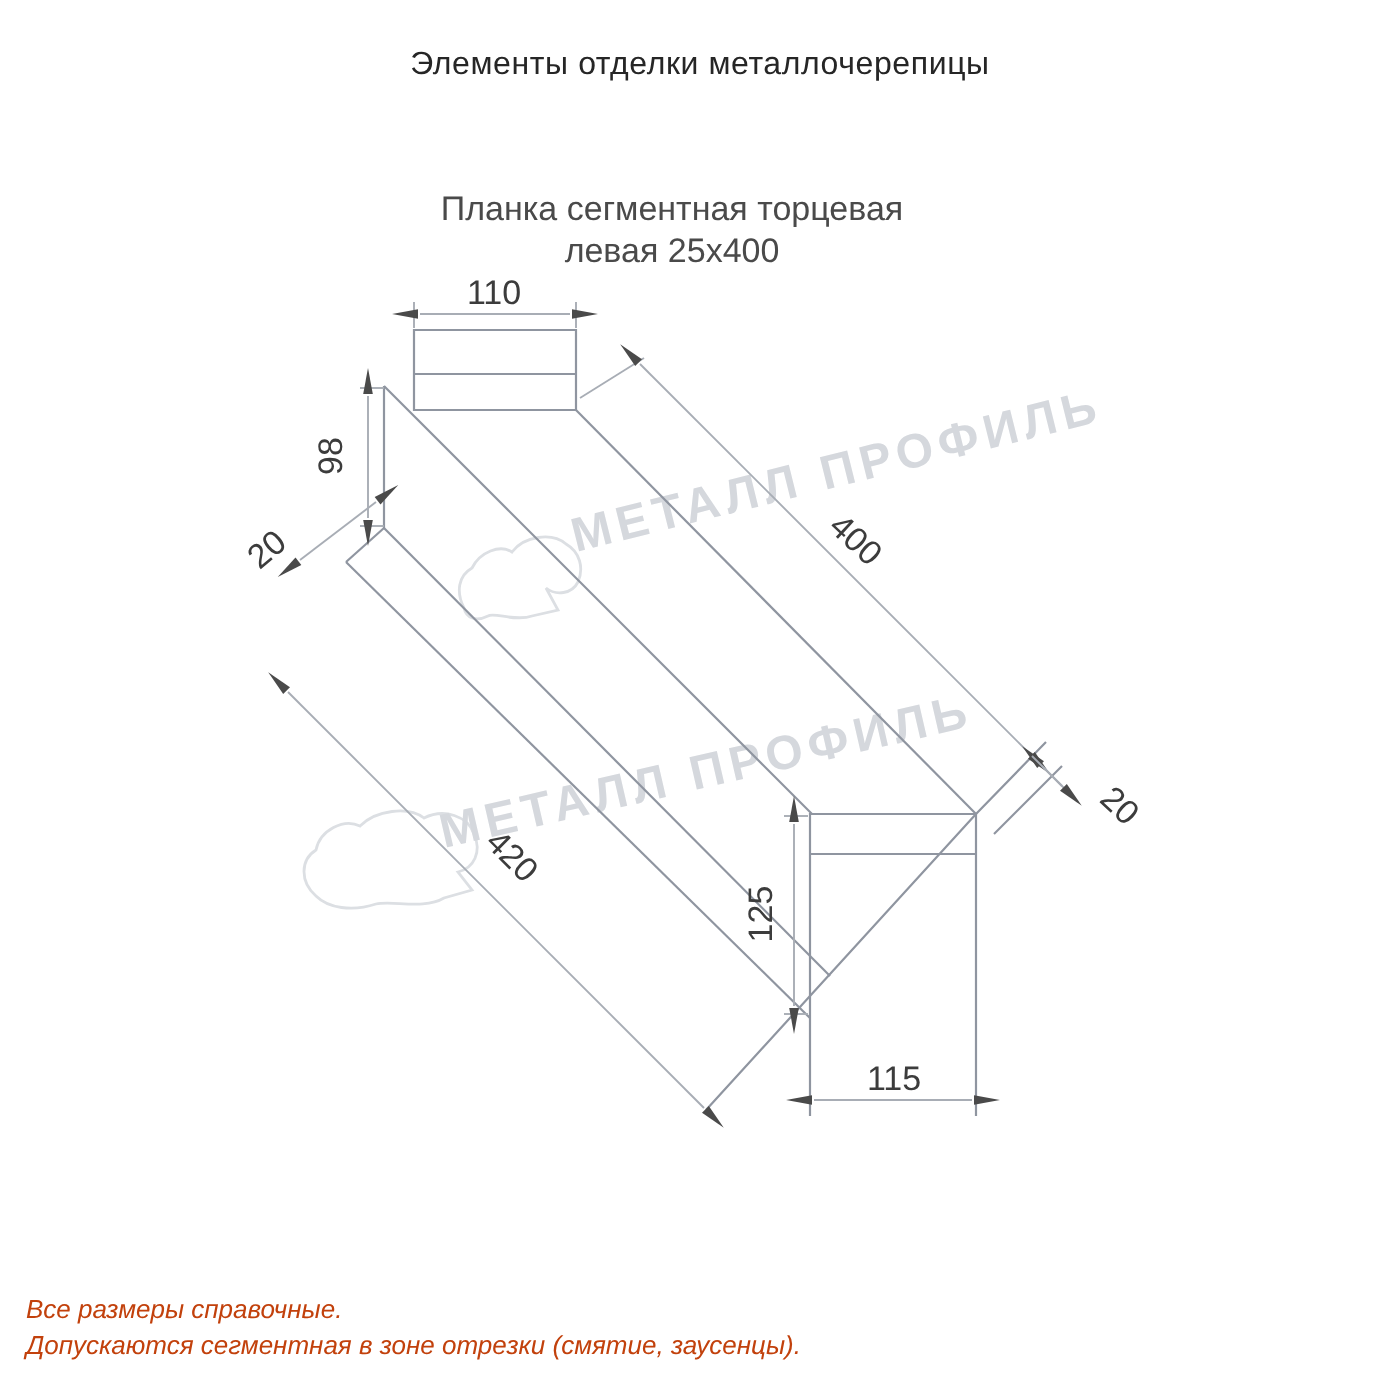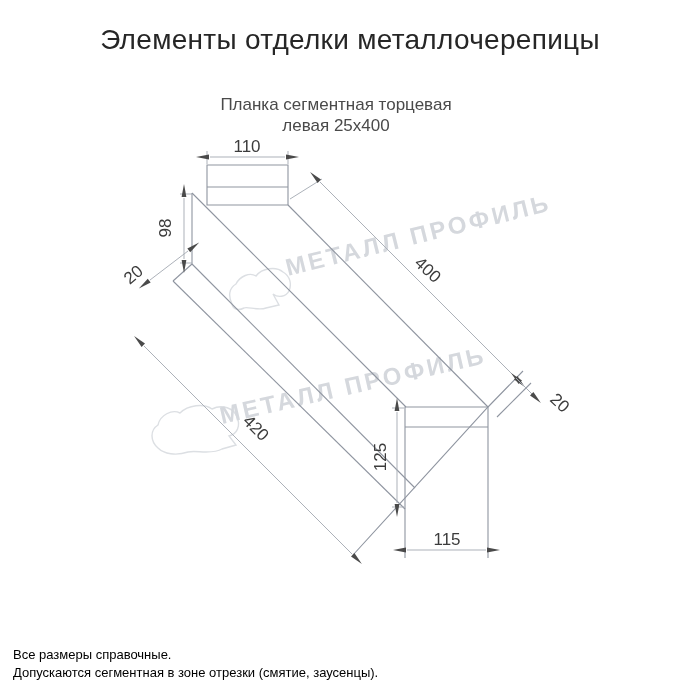--- a/index.html
+++ b/index.html
@@ -1,22 +1,22 @@
 <!DOCTYPE html>
 <html><head>
 <meta charset="utf-8">
 <style>
   html,body{margin:0;padding:0;background:#ffffff;}
   .page{position:relative;width:700px;height:700px;background:#fff;overflow:hidden;
         font-family:"Liberation Sans", sans-serif;}
   .title{position:absolute;top:24px;left:0;right:0;text-align:center;
-         font-size:28px;color:#262626;letter-spacing:.3px;}
+         font-size:16px;color:#262626;letter-spacing:.3px;}
   .subtitle{position:absolute;top:94px;left:-14px;width:700px;text-align:center;
             font-size:17px;color:#4a4a4a;line-height:21px;}
-  .footer{position:absolute;left:13px;top:646px;font-size:13px;color:#000000;line-height:18px;}
+  .footer{position:absolute;left:13px;top:646px;font-size:13px;color:#c2410c;line-height:18px;font-style:italic;}
   svg{position:absolute;left:0;top:0;}
   text{font-family:"Liberation Sans", sans-serif;}
   .dimtxt{font-size:17px;}
   .wm{font-size:24px;font-weight:bold;letter-spacing:3px;}
 </style>
 </head>
 <body>
 
 <div class="page">
 

